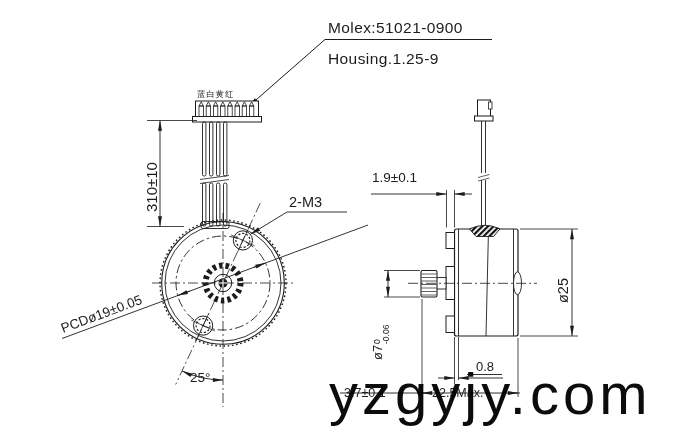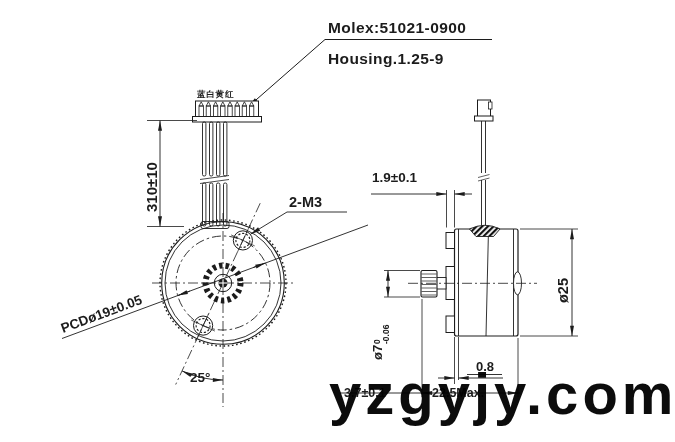--- a/index.html
+++ b/index.html
@@ -1,17 +1,17 @@
 <!DOCTYPE html>
 <html><head>
 <meta charset="utf-8">
 <style>
   html,body{margin:0;padding:0;background:#fff;}
   #stage{position:relative;width:675px;height:442px;background:#fff;overflow:hidden;
-         font-family:"Liberation Sans", sans-serif;font-weight:bold;}
+         font-family:"Liberation Sans", sans-serif;}
   svg{position:absolute;left:0;top:0;}
   text{fill:#1c1c1c;}
   .dimtxt{font-family:"Liberation Sans",sans-serif;}
   .wm{font-family:"Liberation Sans",sans-serif;font-size:58px;letter-spacing:4px;fill:#000;opacity:.95;}
 </style>
 </head>
 <body>
 
 <div id="stage">
 <svg width="675" height="442" viewBox="0 0 675 442">

